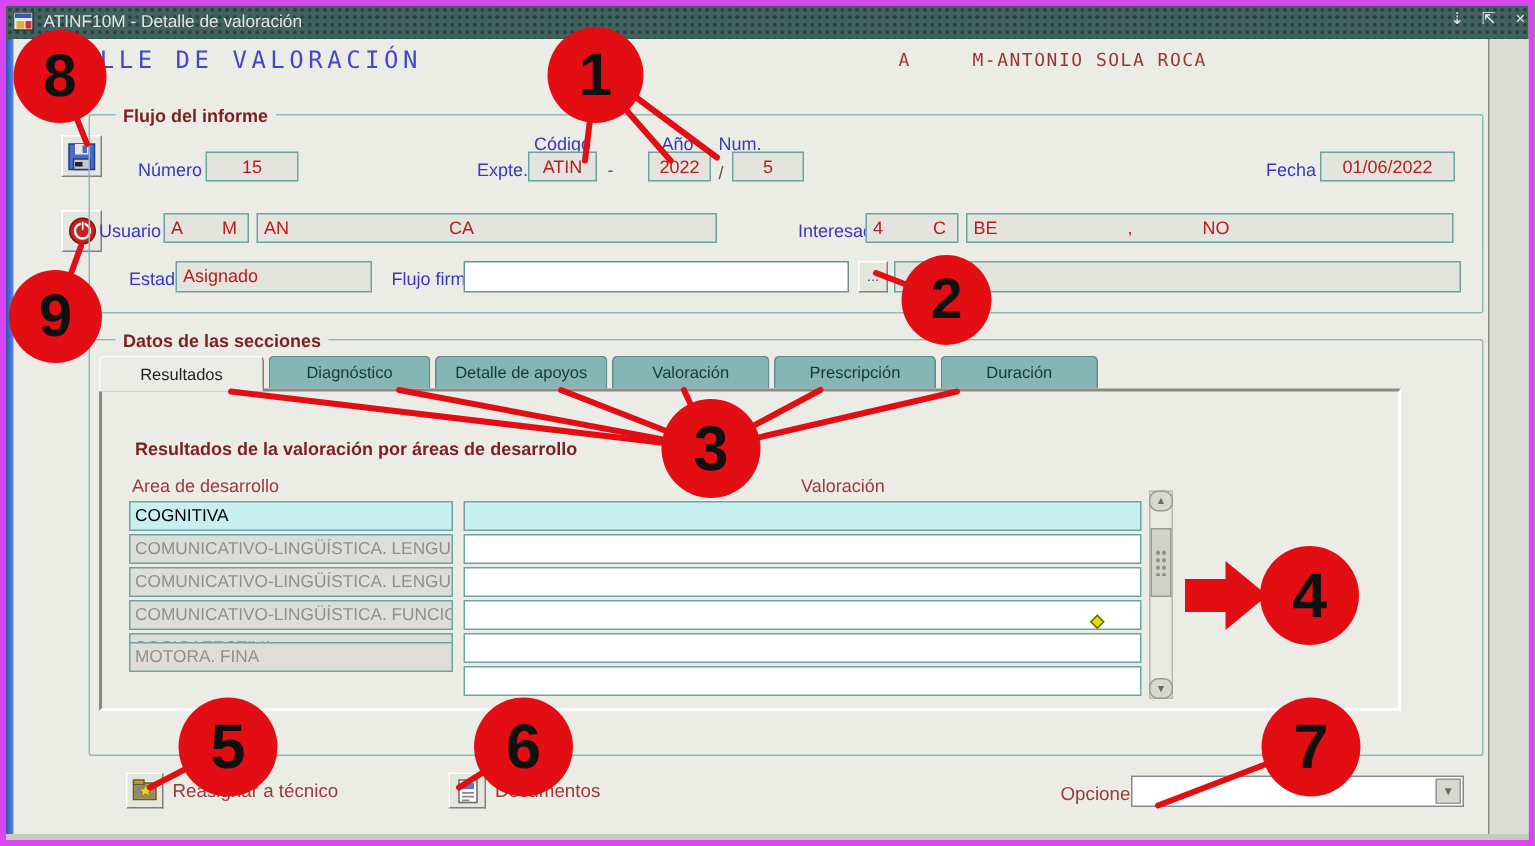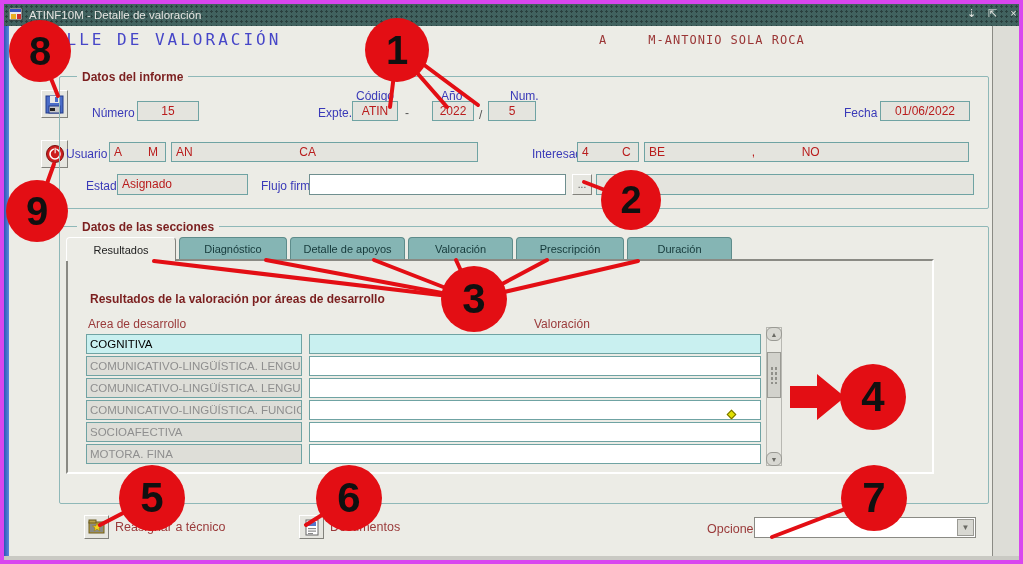--- a/index.html
+++ b/index.html
@@ -138,29 +138,29 @@
   </div>
   <div class="btn3d" style="left:37px; top:136px; width:27px; height:28px;">
     <svg width="20" height="20" viewBox="0 0 20 20">
       <circle cx="10" cy="10" r="8.5" fill="#CC1F1F" stroke="#7A0F0F"></circle>
       <circle cx="10" cy="10" r="5" fill="none" stroke="#FFF" stroke-width="1.6"></circle>
       <rect x="9.2" y="3.5" width="1.8" height="6" fill="#FFF" stroke="#CC1F1F" stroke-width="0.6"></rect>
     </svg>
   </div>
 
   <div class="grp" style="left:55px; top:72px; width:930px; height:133px;"></div>
-  <div class="legend" style="left:73px; top:66px;">Datos del informe</div>
+  <div class="legend" style="left:73px; top:66px;">Flujo del informe</div>
 
   <div class="lbl-blue" style="left:88px; top:102px;">Número</div>
   <div class="fld center" style="left:133px; top:97px; width:62px; height:20px;">15</div>
 
   <div class="lbl-blue" style="left:314px; top:102px;">Expte.</div>
   <div class="lbl-blue" style="left:352px; top:85px;">Código</div>
   <div class="lbl-blue" style="left:437px; top:85px;">Año</div>
-  <div class="lbl-blue" style="left:475px; top:85px;margin-left:31px;">Num.</div>
+  <div class="lbl-blue" style="left:475px; top:85px;">Num.</div>
   <div class="fld center" style="left:348px; top:97px; width:46px; height:20px;">ATIN</div>
   <div class="lbl-blue" style="left:401px; top:102px; color:#555;">-</div>
   <div class="fld center" style="left:428px; top:97px; width:42px; height:20px;">2022</div>
   <div class="lbl-blue" style="left:475px; top:104px; color:#555;">/</div>
   <div class="fld center" style="left:484px; top:97px; width:48px; height:20px;">5</div>
 
   <div class="lbl-blue" style="left:840px; top:102px;">Fecha</div>
   <div class="fld center" style="left:876px; top:97px; width:90px; height:20px;">01/06/2022</div>
 
   <div class="lbl-blue" style="left:62px; top:143px;">Usuario</div>
@@ -202,21 +202,21 @@
 
   <div class="area-fld row-dim" style="top:374px;">COMUNICATIVO-LINGÜÍSTICA. LENGUAJE COMP</div>
   <div class="val-fld val-dim" style="top:374px;"></div>
 
   <div class="area-fld row-dim" style="top:396px;">COMUNICATIVO-LINGÜÍSTICA. FUNCIONES COM</div>
   <div class="val-fld val-dim" style="top:396px;"></div>
 
   <div class="area-fld row-dim" style="top:418px;">SOCIOAFECTIVA</div>
   <div class="val-fld val-dim" style="top:418px;"></div>
 
-  <div class="area-fld row-dim" style="top:440px;">MOTORA. FINA</div>
+  <div class="area-fld row-dim" style="top:424px;">MOTORA. FINA</div>
   <div class="val-fld val-dim" style="top:440px;"></div>
 
   <div class="cursor-dot"></div>
 
   <div class="sb-track"></div>
   <div class="sb-btn" style="top:323px;">▲</div>
   <div class="sb-thumb">
     <div class="sb-grip"></div>
   </div>
   <div class="sb-btn" style="top:448px;">▼</div>

